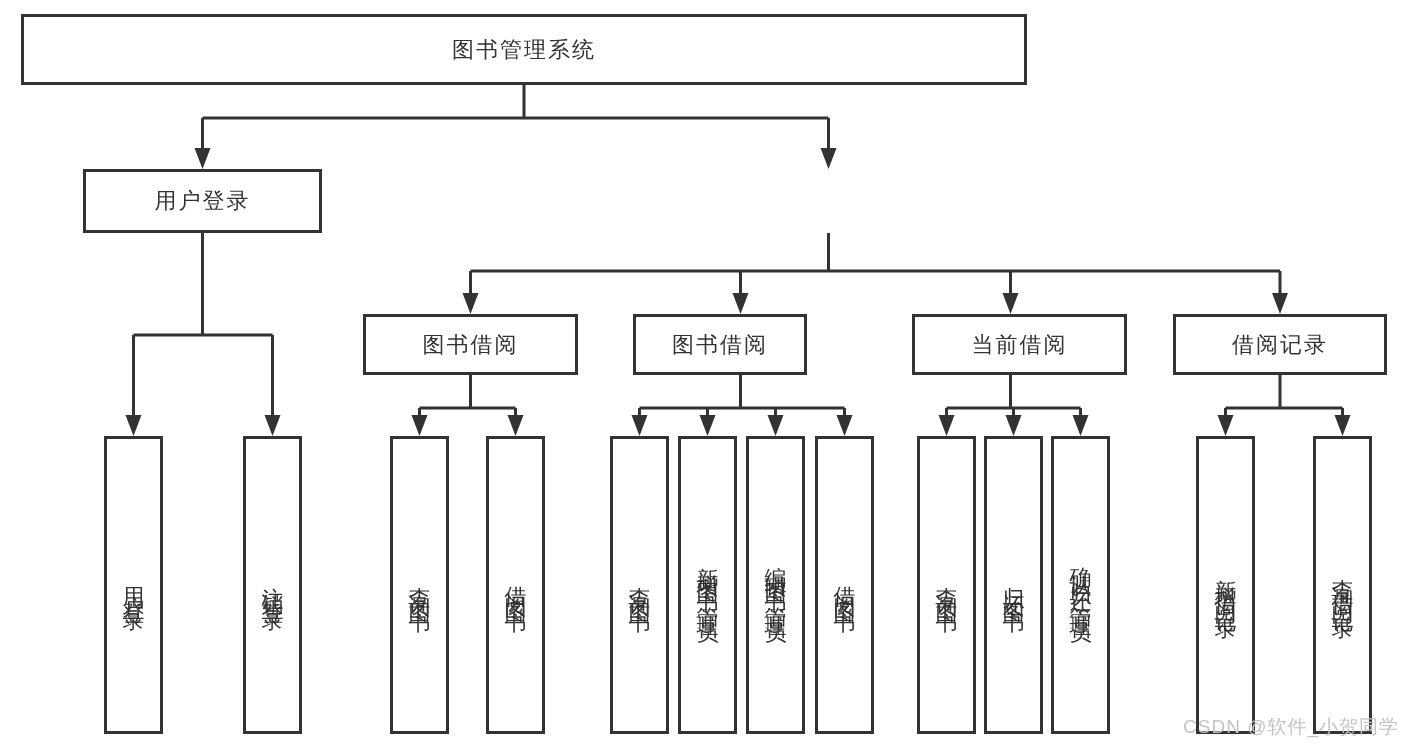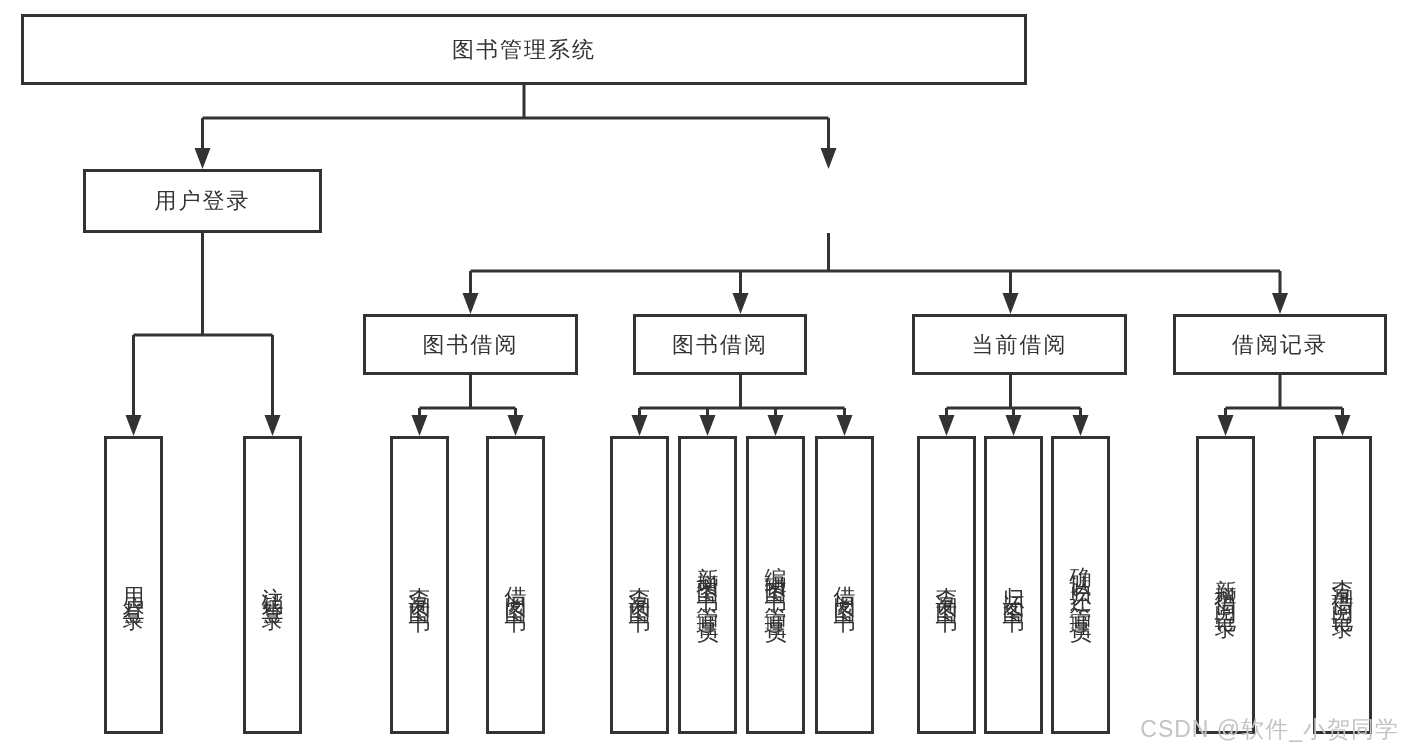--- a/index.html
+++ b/index.html
@@ -40,21 +40,21 @@
     text-orientation:mixed;
     font-size:22px;
     letter-spacing:8px;
     line-height:1;
     color:#333333;
     white-space:nowrap;
   }
   .watermark{
     position:absolute;
     right:6px;top:714px;
-    font-size:23px;
+    font-size:19px;
     color:#c3c3c3;
     letter-spacing:1px;
     z-index:3;
     white-space:nowrap;
   }
 </style>
 </head>
 <body>
 
 <div class="canvas">

